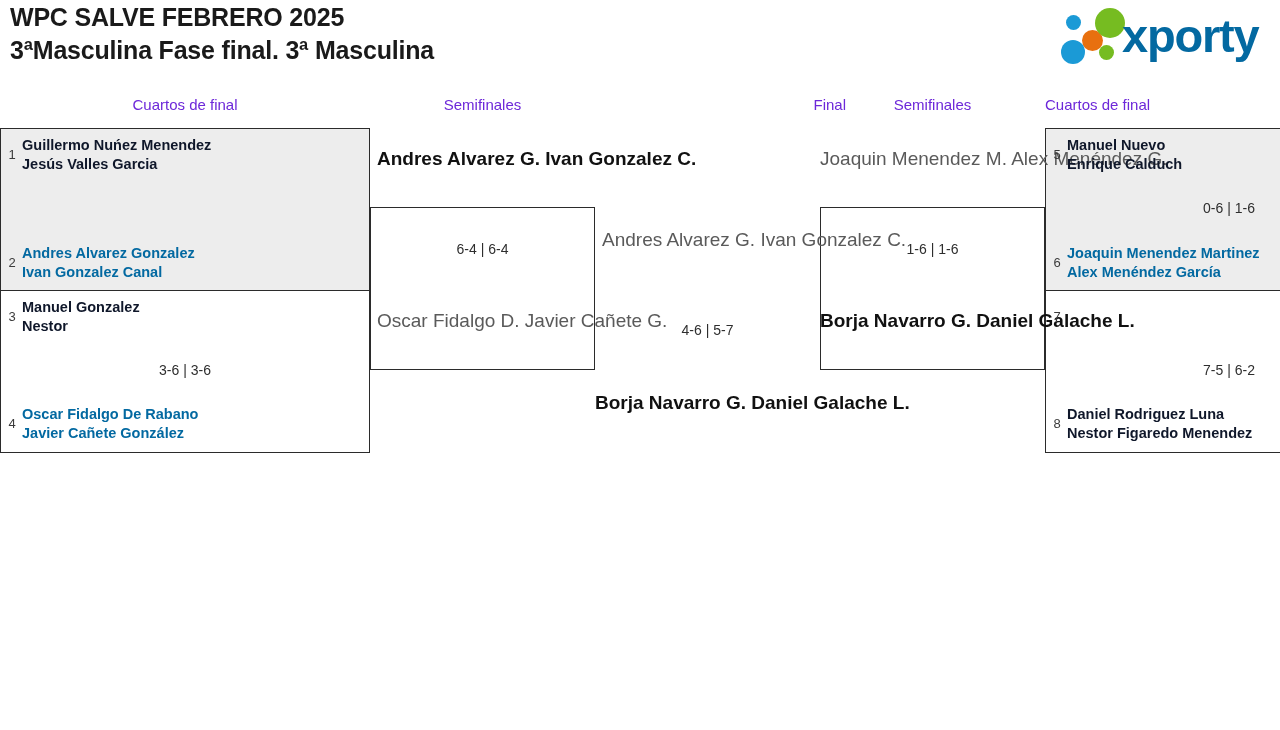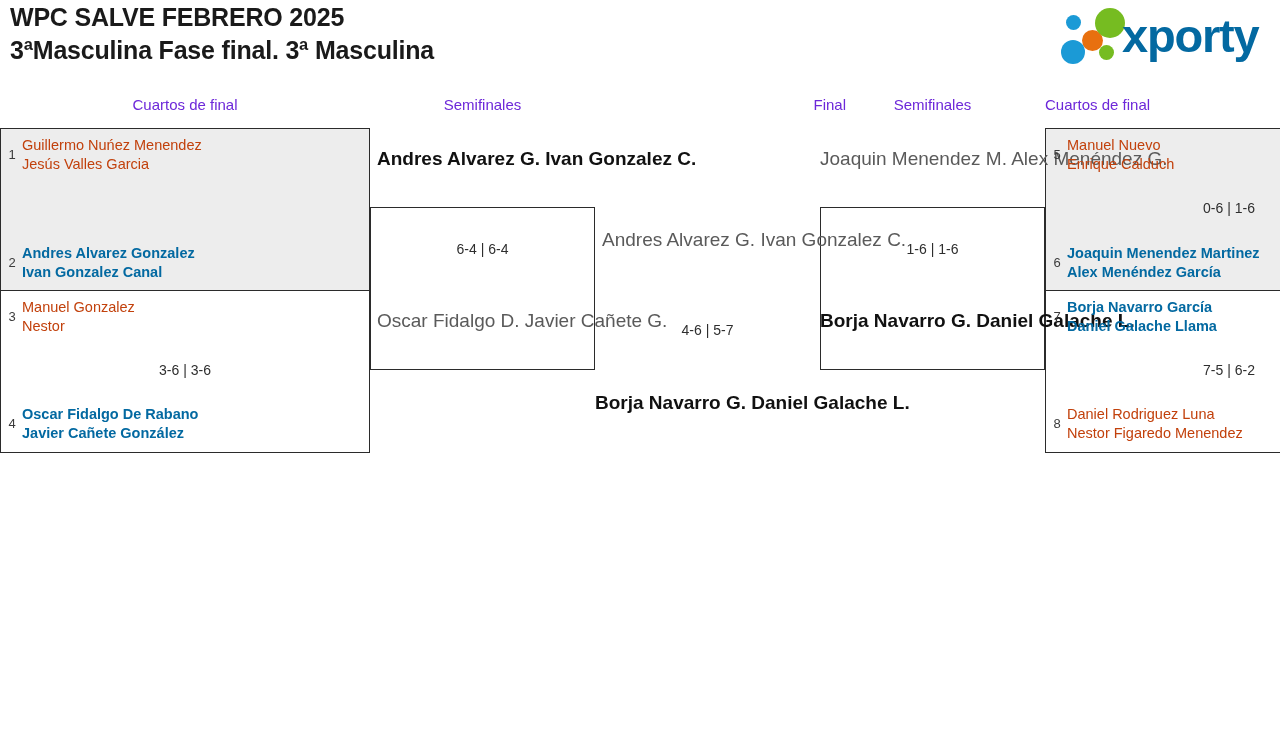--- a/index.html
+++ b/index.html
@@ -68,21 +68,21 @@
   .competitor {
     position: absolute; display: flex; align-items: flex-start;
     line-height: 19px; font-size: 14.5px;
   }
   .seed {
     font-size: 13px; color: #3b3b3b; width: 20px; flex: 0 0 20px;
     text-align: center; padding-top: 9px;
   }
   .names { white-space: nowrap; }
   .names .nm { display: block; }
-  .loser  .names { color: #c2410c; font-weight: normal; }
+  .loser  .names { color: #0f172a; font-weight: bold; }
   .winner .names { color: #0369a1; font-weight: bold; }
 
   
   .c-q1a { left: 2px;  top: 136px; }
   .c-q1b { left: 2px;  top: 244px; }
   .c-q2a { left: 2px;  top: 298px; }
   .c-q2b { left: 2px;  top: 405px; }
   
   .c-q3a { left: 1047px; top: 136px; }
   .c-q3b { left: 1047px; top: 244px; }
@@ -220,24 +220,20 @@
     <span class="seed">6</span>
     <span class="names">
       <span class="nm">Joaquin Menendez Martinez</span>
       <span class="nm">Alex Menéndez García</span>
     </span>
   </div>
   <div class="score sc-q3">0-6 | 1-6</div>
 
   <div class="competitor winner c-q4a">
     <span class="seed">7</span>
-    <span class="names">
-      <span class="nm">Borja Navarro García</span>
-      <span class="nm">Daniel Galache Llama</span>
-    </span>
   </div>
   <div class="competitor loser c-q4b">
     <span class="seed">8</span>
     <span class="names">
       <span class="nm">Daniel Rodriguez Luna</span>
       <span class="nm">Nestor Figaredo Menendez</span>
     </span>
   </div>
   <div class="score sc-q4">7-5 | 6-2</div>
 

